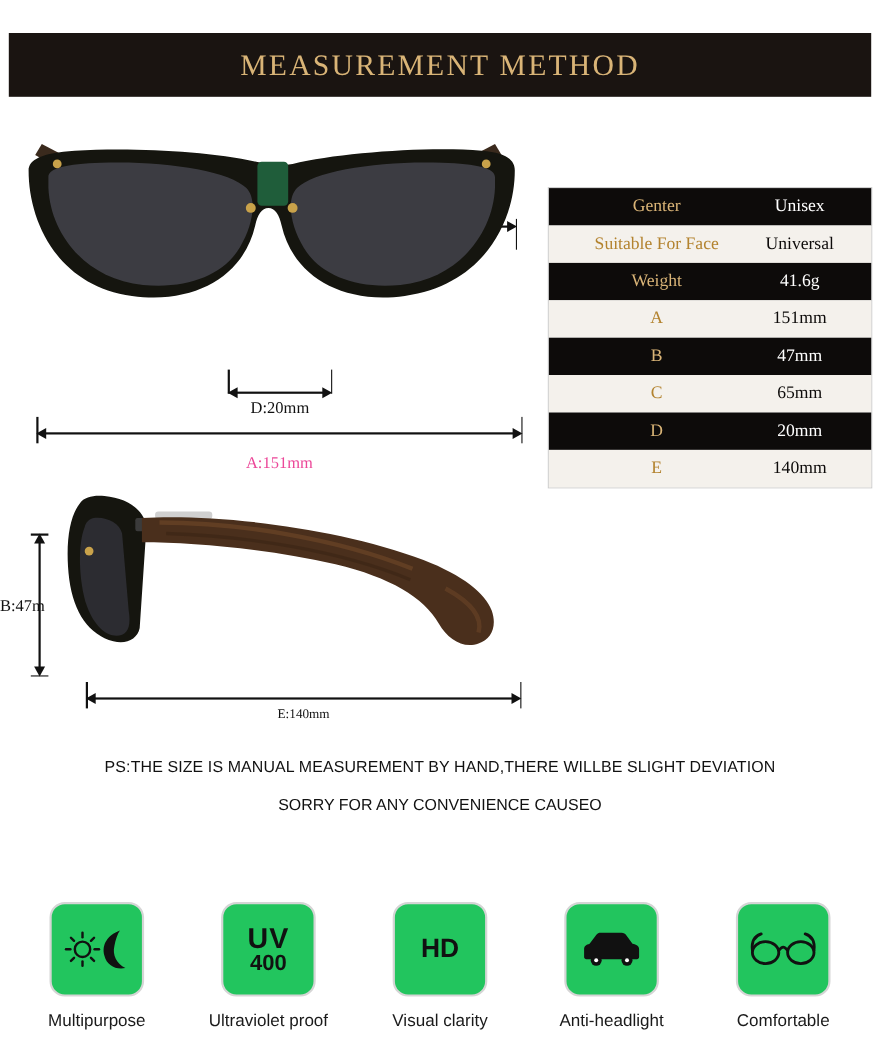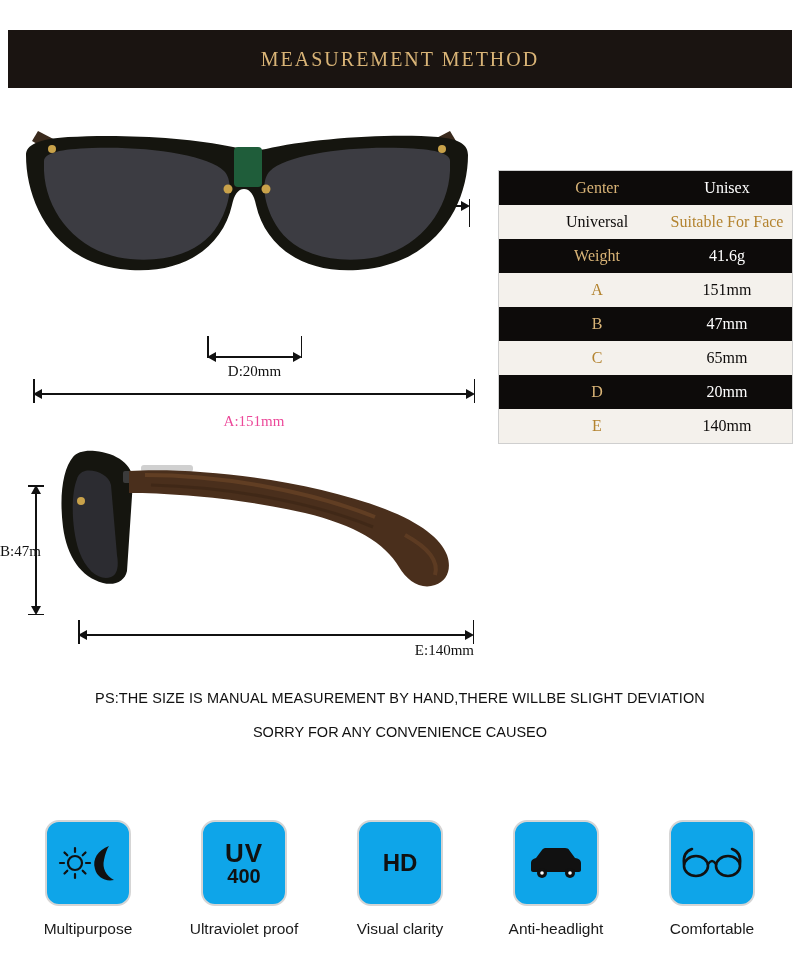--- a/index.html
+++ b/index.html
@@ -13,21 +13,21 @@
   .page { position: relative; width: 800px; height: 967px; background:#fff; }
 
   
   .header {
     position: absolute; left: 8px; top: 30px; width: 784px; height: 58px;
     background: #1a1411;
     display: flex; align-items: center; justify-content: center;
   }
   .header-title {
     font-family: "Liberation Serif", serif;
-    font-size: 20px; letter-spacing: 2px;
+    font-size: 27px; letter-spacing: 2px;
     color: #d9b477;
     font-weight: 400;
   }
 
   
   .front-area { position: absolute; left: 0; top: 84px; width: 500px; height: 280px; }
 
   
   .dim-c { position: absolute; left: 265px; top: 100px; width: 205px; }
   .dim-c .lbl { text-align: center; font-family:"Liberation Serif",serif; font-size: 15px; color:#111; }
@@ -85,36 +85,36 @@
   .arrow-u { top: 0; border-bottom: 9px solid #111; }
   .arrow-d { bottom: 0; border-top: 9px solid #111; }
   .tick-h { position: absolute; height: 1.5px; background: #111; width: 16px; left: -2px; }
   .dim-b-lbl {
     position:absolute; left: 0px; top: 118px; font-family:"Liberation Serif",serif;
     font-size: 15px; color:#111;
   }
 
   
   .dim-e { position: absolute; left: 78px; top: 205px; width: 396px; }
-  .dim-e .lbl { text-align:right; font-family:"Liberation Serif",serif; font-size:15px; color:#111; margin-top: 2px;}
+  .dim-e .lbl { text-align:center; font-family:"Liberation Serif",serif; font-size:12px; color:#111; margin-top: 2px;}
 
   
   .notes { position: absolute; left: 0; top: 690px; width: 800px; text-align: center; }
   .notes .line1 { font-size: 14.5px; color: #111; letter-spacing: 0.1px; }
   .notes .line2 { font-size: 14.5px; color: #111; margin-top: 18px; }
 
   
   .features {
     position: absolute; left: 0; top: 820px; width: 800px;
     display: flex; justify-content: space-between; padding: 0 12px;
   }
   .feature { width: 152px; display: flex; flex-direction: column; align-items: center; }
   .feature .box {
     width: 86px; height: 86px; border: 2px solid #d5d5d5; border-radius: 14px;
-    display: flex; align-items: center; justify-content: center; background:#0ea5e9;
+    display: flex; align-items: center; justify-content: center; background:#22c55e;
   }
   .feature .cap { margin-top: 14px; font-size: 15.5px; color: #1a1a1a; white-space: nowrap; }
   .uv-text { font-family:"Liberation Sans",sans-serif; font-weight: 700; line-height: 1; text-align:center; color:#111; }
   .uv-text .big { font-size: 26px; letter-spacing: 1px; }
   .uv-text .small { font-size: 20px; font-weight: 700; }
   .hd-text { font-family:"Liberation Sans",sans-serif; font-weight: 700; font-size: 24px; color:#111; letter-spacing: 0px;}
 </style>
 </head>
 <body>
 
@@ -183,22 +183,22 @@
       <div class="lbl">A:151mm</div>
     </div>
   </div>
 
   <div class="spec-table">
     <div class="spec-row dark">
       <div class="cell k">Genter</div>
       <div class="cell v">Unisex</div>
     </div>
     <div class="spec-row light">
+      <div class="cell k">Suitable For Face</div>
       <div class="cell v">Universal</div>
-      <div class="cell k">Suitable For Face</div>
     </div>
     <div class="spec-row dark">
       <div class="cell k">Weight</div>
       <div class="cell v">41.6g</div>
     </div>
     <div class="spec-row light">
       <div class="cell k">A</div>
       <div class="cell v">151mm</div>
     </div>
     <div class="spec-row dark">

